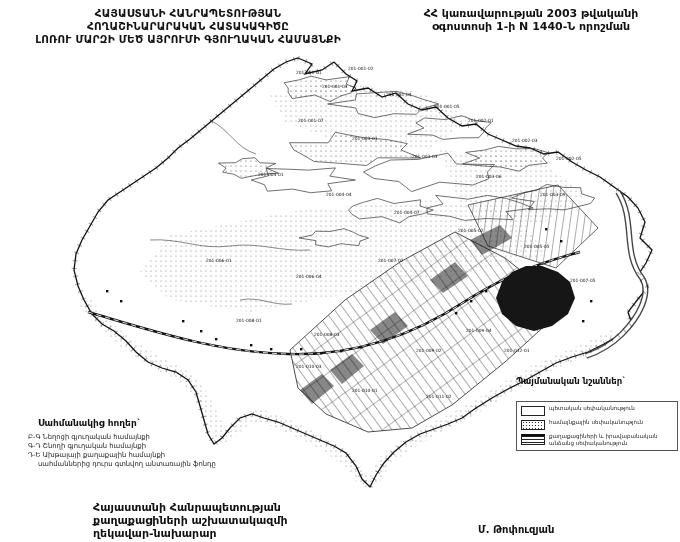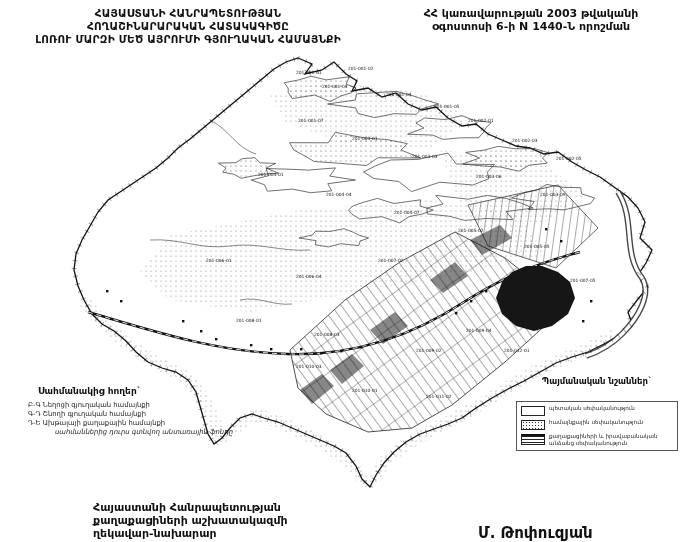--- a/index.html
+++ b/index.html
@@ -3,34 +3,34 @@
 <meta charset="utf-8">
 <style>
   html,body{margin:0;padding:0;background:#e8e8e8;}
   .page{position:relative;width:680px;height:542px;background:#ffffff;overflow:hidden;
         font-family:"DejaVu Sans",sans-serif;color:#111;}
   .hdr{position:absolute;font-weight:bold;text-align:center;line-height:13px;}
   .hdr-left{left:8px;top:7px;width:360px;font-size:10.5px;letter-spacing:.2px;}
   .hdr-right{left:388px;top:7px;width:286px;font-size:11px;}
   .map-svg{position:absolute;left:0;top:0;width:680px;height:542px;}
   .blegend{position:absolute;left:28px;top:386px;width:200px;}
-  .blegend .bhead{font-weight:bold;font-size:9px;margin-bottom:5px;margin-left:10px;}
+  .blegend .bhead{font-weight:bold;font-size:9px;margin-bottom:5px;margin-left:10px;margin-top:32px;}
   .bitem{font-size:6.8px;line-height:9px;color:#222;white-space:nowrap;}
-  .bitem.wrap{margin-left:27px;font-style:italic;}
+  .bitem.wrap{margin-left:10px;}
   .slegend{position:absolute;left:516px;top:376px;width:162px;}
-  .slegend .shead{font-weight:bold;font-size:8.5px;text-align:center;margin-bottom:15px;}
+  .slegend .shead{font-weight:bold;font-size:8.5px;text-align:left;margin-bottom:15px;}
   .sbox{border:1px solid #555;padding:3px 4px;background:#fff;}
   .srow{display:flex;align-items:flex-start;margin-bottom:3px;}
   .srow:last-child{margin-bottom:0;}
   .sym{flex:0 0 auto;width:22px;height:8px;border:1.2px solid #222;margin-right:4px;margin-top:1px;background:#fff;}
   .sym.community{background-image:radial-gradient(#333 .6px,transparent .7px);background-size:3px 3px;}
   .sym.private{background:repeating-linear-gradient(180deg,#222 0 1px,#fff 1px 3px);border-top:2.5px solid #111;}
   .slbl{font-size:5.6px;line-height:7px;color:#222;}
   .footer{position:absolute;left:93px;top:501px;font-weight:bold;font-size:11px;line-height:13px;}
-  .signature{position:absolute;left:478px;top:524px;font-weight:bold;font-size:15px;}
+  .signature{position:absolute;left:478px;top:524px;font-weight:bold;font-size:10px;}
   .plabel{font-size:4.4px;fill:#111;font-family:"DejaVu Sans",sans-serif;}
 </style>
 </head>
 <body>
 
 <div class="page">
 
   <svg class="map-svg" viewBox="0 0 680 542">
     <defs>
       <pattern id="dotsP" width="5" height="5" patternUnits="userSpaceOnUse">
@@ -161,21 +161,21 @@
       </g>
   </svg>
 
   <div class="hdr hdr-left">
     <div>ՀԱՅԱՍՏԱՆԻ ՀԱՆՐԱՊԵՏՈՒԹՅԱՆ</div>
     <div>ՀՈՂԱՇԻՆԱՐԱՐԱԿԱՆ ՀԱՏԱԿԱԳԻԾԸ</div>
     <div>ԼՈՌՈՒ ՄԱՐԶԻ ՄԵԾ ԱՅՐՈՒՄԻ ԳՅՈՒՂԱԿԱՆ ՀԱՄԱՅՆՔԻ</div>
   </div>
   <div class="hdr hdr-right">
     <div>ՀՀ կառավարության 2003 թվականի</div>
-    <div>օգոստոսի 6-ի N 1440-Ն որոշման</div>
+    <div>օգոստոսի 1-ի N 1440-Ն որոշման</div>
   </div>
 
   <div class="blegend">
     <div class="bhead">Սահմանակից հողեր`</div>
     <div>
         <div class="bitem">Բ-Գ  Նեղոցի գյուղական համայնքի</div>
         <div class="bitem">Գ-Դ  Շնողի գյուղական համայնքի</div>
         <div class="bitem">Դ-Ե  Ախթալայի քաղաքային համայնքի</div>
         <div class="bitem wrap">սահմաններից դուրս գտնվող անտառային ֆոնդը</div>
       </div>

